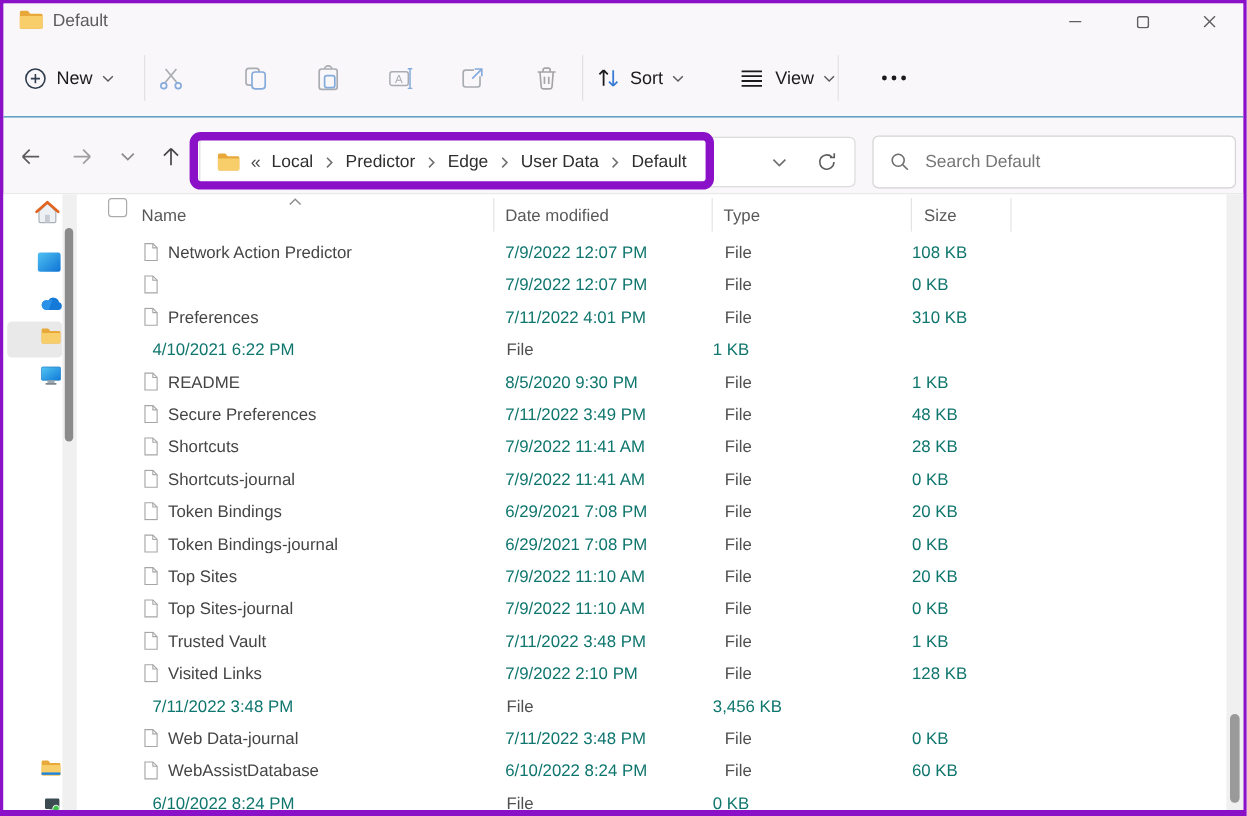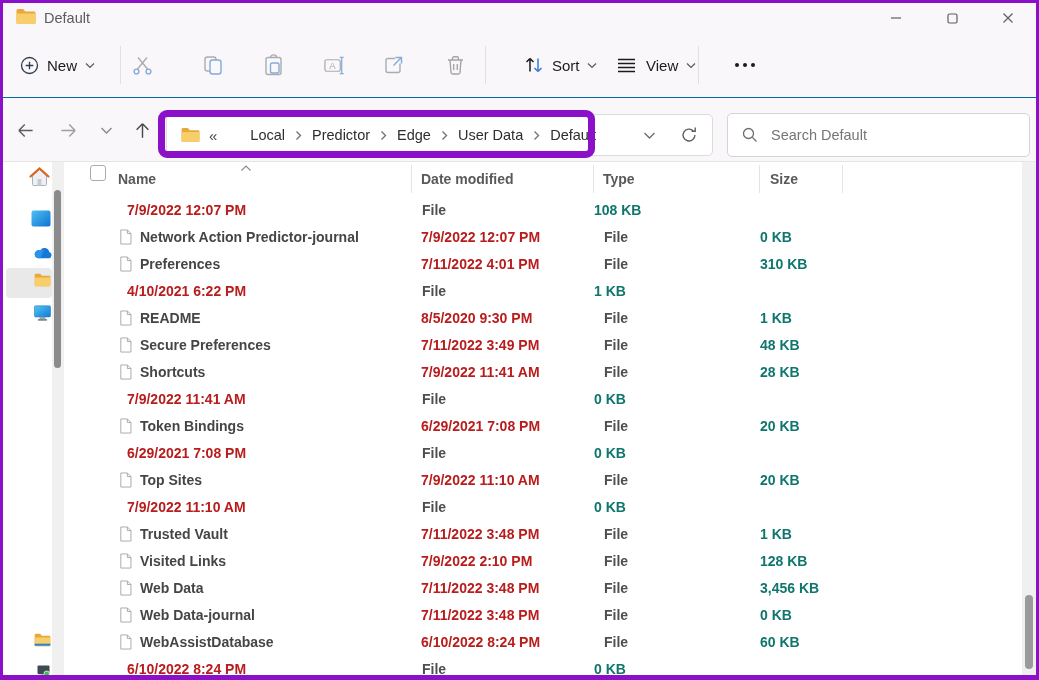--- a/index.html
+++ b/index.html
@@ -18,49 +18,49 @@
   .tool-sep{position:absolute;top:13px;width:1px;height:38px;background:#e3e0e3;}
   .tool-label{font-size:15px;color:#1b1b1b;}
   .icon-btn{position:absolute;top:21px;width:23px;height:23px;}
   .dots{display:flex;gap:4px;align-items:center;height:64px;}
   .dots i{width:4px;height:4px;border-radius:50%;background:#1b1b1b;}
   
   .addr-row{position:absolute;left:0;top:95px;width:1033px;height:64px;background:#f9f7f9;border-bottom:1px solid #e7e4e7;box-sizing:border-box;}
   .nav-btn{position:absolute;top:0;display:flex;align-items:center;justify-content:center;width:28px;height:64px;}
   .addr-field{position:absolute;left:163px;top:16px;width:547px;height:42px;box-sizing:border-box;background:#fff;border:1px solid #dcdcdc;border-radius:5px;display:flex;align-items:center;padding:0 14px;gap:9px;}
   .crumb-prefix{font-size:15px;color:#4a4a4a;}
-  .crumbs{display:flex;align-items:center;gap:10px;margin-left:24px;}
+  .crumbs{display:flex;align-items:center;gap:10px;}
   .crumb-item{font-size:14.5px;color:#2e2e2e;white-space:nowrap;}
   .crumb-sep{flex:none;}
   .addr-right{margin-left:auto;display:flex;align-items:center;gap:24px;}
   .purple-box{position:absolute;left:155px;top:12px;width:437px;height:48px;box-sizing:border-box;border:7px solid #8A11C7;border-radius:9px;pointer-events:none;}
   .search-box{position:absolute;left:724px;top:15px;width:303px;height:44px;box-sizing:border-box;background:#fff;border:1px solid #d4d4d4;border-radius:5px;display:flex;align-items:center;padding:0 14px;gap:13px;}
   .search-ph{font-size:14.5px;color:#767676;}
   
   .content{position:absolute;left:0;top:159px;width:1033px;height:513px;background:#fff;}
   .sidebar{position:absolute;left:0;top:0;width:49px;height:513px;background:#fff;overflow:hidden;}
   .side-item{position:absolute;}
   .side-sel{position:absolute;left:3px;top:106px;width:46px;height:30px;background:#e9e9e9;border-radius:4px;}
   .side-scroll{position:absolute;left:49px;top:0;width:12px;height:513px;background:#f0f0f0;}
   .side-thumb{position:absolute;left:2px;top:28px;width:7px;height:178px;background:#8b8b8b;border-radius:4px;}
   .right-scroll{position:absolute;left:1019px;top:0;width:14px;height:513px;background:#f0f0f0;}
   .right-thumb{position:absolute;left:3px;top:433px;width:8px;height:74px;background:#9a9a9a;border-radius:4px;}
   .main{position:absolute;left:61px;top:0;width:958px;height:513px;}
-  .hdr,.row{display:grid;grid-template-columns:28px 294px 182px 166px 83px 1fr;padding-left:26px;align-items:center;font-weight:bold;}
+  .hdr,.row{display:grid;grid-template-columns:28px 294px 182px 166px 83px 1fr;padding-left:26px;align-items:center;}
   .hdr{height:34px;font-size:14px;color:#595959;position:relative;}
   .hdr .hcell{height:28px;line-height:28px;}
   .hc-name,.hc-date,.hc-type,.hc-size{border-right:1px solid #e4e4e4;}
   .hc-date,.hc-type{padding-left:9px;}
   .hc-size{padding-left:10px;}
   .sort-caret{position:absolute;left:176px;top:2px;}
   .chk{width:16px;height:16px;box-sizing:border-box;border:1px solid #ababab;border-radius:3px;background:#fff;}
   .row{height:27px;font-size:14px;color:#454545;}
   .c-name{display:flex;align-items:center;gap:7px;overflow:hidden;white-space:nowrap;}
   .c-name svg{flex:none;}
-  .c-date{padding-left:9px;color:#b91c1c;}
+  .c-date{padding-left:9px;color:#0f766e;}
   .c-type{padding-left:10px;color:#4f4f4f;}
   .c-size{padding-right:10px;color:#0f766e;}
 </style>
 </head>
 <body>
 
 <div class="window">
 
   <div class="titlebar">
     <svg class="tb-folder" viewBox="0 0 20 17">
@@ -123,21 +123,21 @@
     <svg class="icon-btn" style="left:379px;" viewBox="0 0 23 23">
       <path d="M13 4.5 H6 a2 2 0 0 0 -2 2 v10 a2 2 0 0 0 2 2 h10 a2 2 0 0 0 2 -2 v-7" fill="none" stroke="#a9adb2" stroke-width="1.4"></path>
       <path d="M13.5 3.5 h6 v6 M19.2 3.8 L11.5 11.5" fill="none" stroke="#84abdb" stroke-width="1.4"></path>
     </svg>
     <svg class="icon-btn" style="left:441px;" viewBox="0 0 23 23">
       <path d="M4 6 h15 M8.5 6 v-1.6 a1.6 1.6 0 0 1 1.6 -1.6 h2.8 a1.6 1.6 0 0 1 1.6 1.6 V6 M6 6 l1 12.5 a1.7 1.7 0 0 0 1.7 1.5 h5.6 a1.7 1.7 0 0 0 1.7 -1.5 L17 6 M9.7 10 v6 M13.3 10 v6" fill="none" stroke="#a5a5a5" stroke-width="1.4"></path>
     </svg>
 
     <div class="tool-sep" style="left:482px;"></div>
 
-    <div class="tool-group" style="left:520px;gap:7px;">
+    <div class="tool-group" style="left:493px;gap:7px;">
       <svg width="22" height="22" viewBox="0 0 22 22">
         <path d="M7 17.5 V4.5 M7 4.5 L3.5 8 M7 4.5 L10.5 8" fill="none" stroke="#1b1b1b" stroke-width="1.5"></path>
         <path d="M15 4.5 V17.5 M15 17.5 L11.5 14 M15 17.5 L18.5 14" fill="none" stroke="#3a7bd5" stroke-width="1.5"></path>
       </svg>
       <span class="tool-label">Sort</span>
       <svg width="10" height="7" viewBox="0 0 10 7">
           <path d="M1 1.5 L5 5.5 L9 1.5" fill="none" stroke="#5a5a5a" stroke-width="1.2"></path>
         </svg>
     </div>
 
@@ -292,34 +292,40 @@
         <div class="hcell hc-type">Type</div>
         <div class="hcell hc-size">Size</div>
         <div class="hcell"></div>
         <svg class="sort-caret" width="12" height="8" viewBox="0 0 12 8">
           <path d="M1.5 6.5 L6 2 L10.5 6.5" fill="none" stroke="#8c8c8c" stroke-width="1.2"></path>
         </svg>
       </div>
       <div id="rows">
   <div class="row">
     <div></div>
+    <div class="c-name">
+      <svg width="15" height="16" viewBox="0 0 16 17">
+        <path d="M3 1 h7 l3.8 3.8 V16 H3 z" fill="#fff" stroke="#a6a6a6" stroke-width="1"></path>
+        <path d="M10 1 v3.8 h3.8" fill="none" stroke="#a6a6a6" stroke-width="1"></path>
+      </svg>
+      <span>Network Action Predictor</span>
+    </div>
     <div class="c-date">7/9/2022 12:07 PM</div>
     <div class="c-type">File</div>
     <div class="c-size">108 KB</div>
     <div></div>
   </div>
 
   <div class="row">
     <div></div>
     <div class="c-name">
       <svg width="15" height="16" viewBox="0 0 16 17">
         <path d="M3 1 h7 l3.8 3.8 V16 H3 z" fill="#fff" stroke="#a6a6a6" stroke-width="1"></path>
         <path d="M10 1 v3.8 h3.8" fill="none" stroke="#a6a6a6" stroke-width="1"></path>
       </svg>
-      <span>Network Action Predictor-journal</span>
     </div>
     <div class="c-date">7/9/2022 12:07 PM</div>
     <div class="c-type">File</div>
     <div class="c-size">0 KB</div>
     <div></div>
   </div>
 
   <div class="row">
     <div></div>
     <div class="c-name">
@@ -383,20 +389,27 @@
       <span>Shortcuts</span>
     </div>
     <div class="c-date">7/9/2022 11:41 AM</div>
     <div class="c-type">File</div>
     <div class="c-size">28 KB</div>
     <div></div>
   </div>
 
   <div class="row">
     <div></div>
+    <div class="c-name">
+      <svg width="15" height="16" viewBox="0 0 16 17">
+        <path d="M3 1 h7 l3.8 3.8 V16 H3 z" fill="#fff" stroke="#a6a6a6" stroke-width="1"></path>
+        <path d="M10 1 v3.8 h3.8" fill="none" stroke="#a6a6a6" stroke-width="1"></path>
+      </svg>
+      <span>Shortcuts-journal</span>
+    </div>
     <div class="c-date">7/9/2022 11:41 AM</div>
     <div class="c-type">File</div>
     <div class="c-size">0 KB</div>
     <div></div>
   </div>
 
   <div class="row">
     <div></div>
     <div class="c-name">
       <svg width="15" height="16" viewBox="0 0 16 17">
@@ -406,20 +419,27 @@
       <span>Token Bindings</span>
     </div>
     <div class="c-date">6/29/2021 7:08 PM</div>
     <div class="c-type">File</div>
     <div class="c-size">20 KB</div>
     <div></div>
   </div>
 
   <div class="row">
     <div></div>
+    <div class="c-name">
+      <svg width="15" height="16" viewBox="0 0 16 17">
+        <path d="M3 1 h7 l3.8 3.8 V16 H3 z" fill="#fff" stroke="#a6a6a6" stroke-width="1"></path>
+        <path d="M10 1 v3.8 h3.8" fill="none" stroke="#a6a6a6" stroke-width="1"></path>
+      </svg>
+      <span>Token Bindings-journal</span>
+    </div>
     <div class="c-date">6/29/2021 7:08 PM</div>
     <div class="c-type">File</div>
     <div class="c-size">0 KB</div>
     <div></div>
   </div>
 
   <div class="row">
     <div></div>
     <div class="c-name">
       <svg width="15" height="16" viewBox="0 0 16 17">
@@ -429,20 +449,27 @@
       <span>Top Sites</span>
     </div>
     <div class="c-date">7/9/2022 11:10 AM</div>
     <div class="c-type">File</div>
     <div class="c-size">20 KB</div>
     <div></div>
   </div>
 
   <div class="row">
     <div></div>
+    <div class="c-name">
+      <svg width="15" height="16" viewBox="0 0 16 17">
+        <path d="M3 1 h7 l3.8 3.8 V16 H3 z" fill="#fff" stroke="#a6a6a6" stroke-width="1"></path>
+        <path d="M10 1 v3.8 h3.8" fill="none" stroke="#a6a6a6" stroke-width="1"></path>
+      </svg>
+      <span>Top Sites-journal</span>
+    </div>
     <div class="c-date">7/9/2022 11:10 AM</div>
     <div class="c-type">File</div>
     <div class="c-size">0 KB</div>
     <div></div>
   </div>
 
   <div class="row">
     <div></div>
     <div class="c-name">
       <svg width="15" height="16" viewBox="0 0 16 17">
@@ -467,27 +494,20 @@
       <span>Visited Links</span>
     </div>
     <div class="c-date">7/9/2022 2:10 PM</div>
     <div class="c-type">File</div>
     <div class="c-size">128 KB</div>
     <div></div>
   </div>
 
   <div class="row">
     <div></div>
-    <div class="c-name">
-      <svg width="15" height="16" viewBox="0 0 16 17">
-        <path d="M3 1 h7 l3.8 3.8 V16 H3 z" fill="#fff" stroke="#a6a6a6" stroke-width="1"></path>
-        <path d="M10 1 v3.8 h3.8" fill="none" stroke="#a6a6a6" stroke-width="1"></path>
-      </svg>
-      <span>Web Data</span>
-    </div>
     <div class="c-date">7/11/2022 3:48 PM</div>
     <div class="c-type">File</div>
     <div class="c-size">3,456 KB</div>
     <div></div>
   </div>
 
   <div class="row">
     <div></div>
     <div class="c-name">
       <svg width="15" height="16" viewBox="0 0 16 17">

